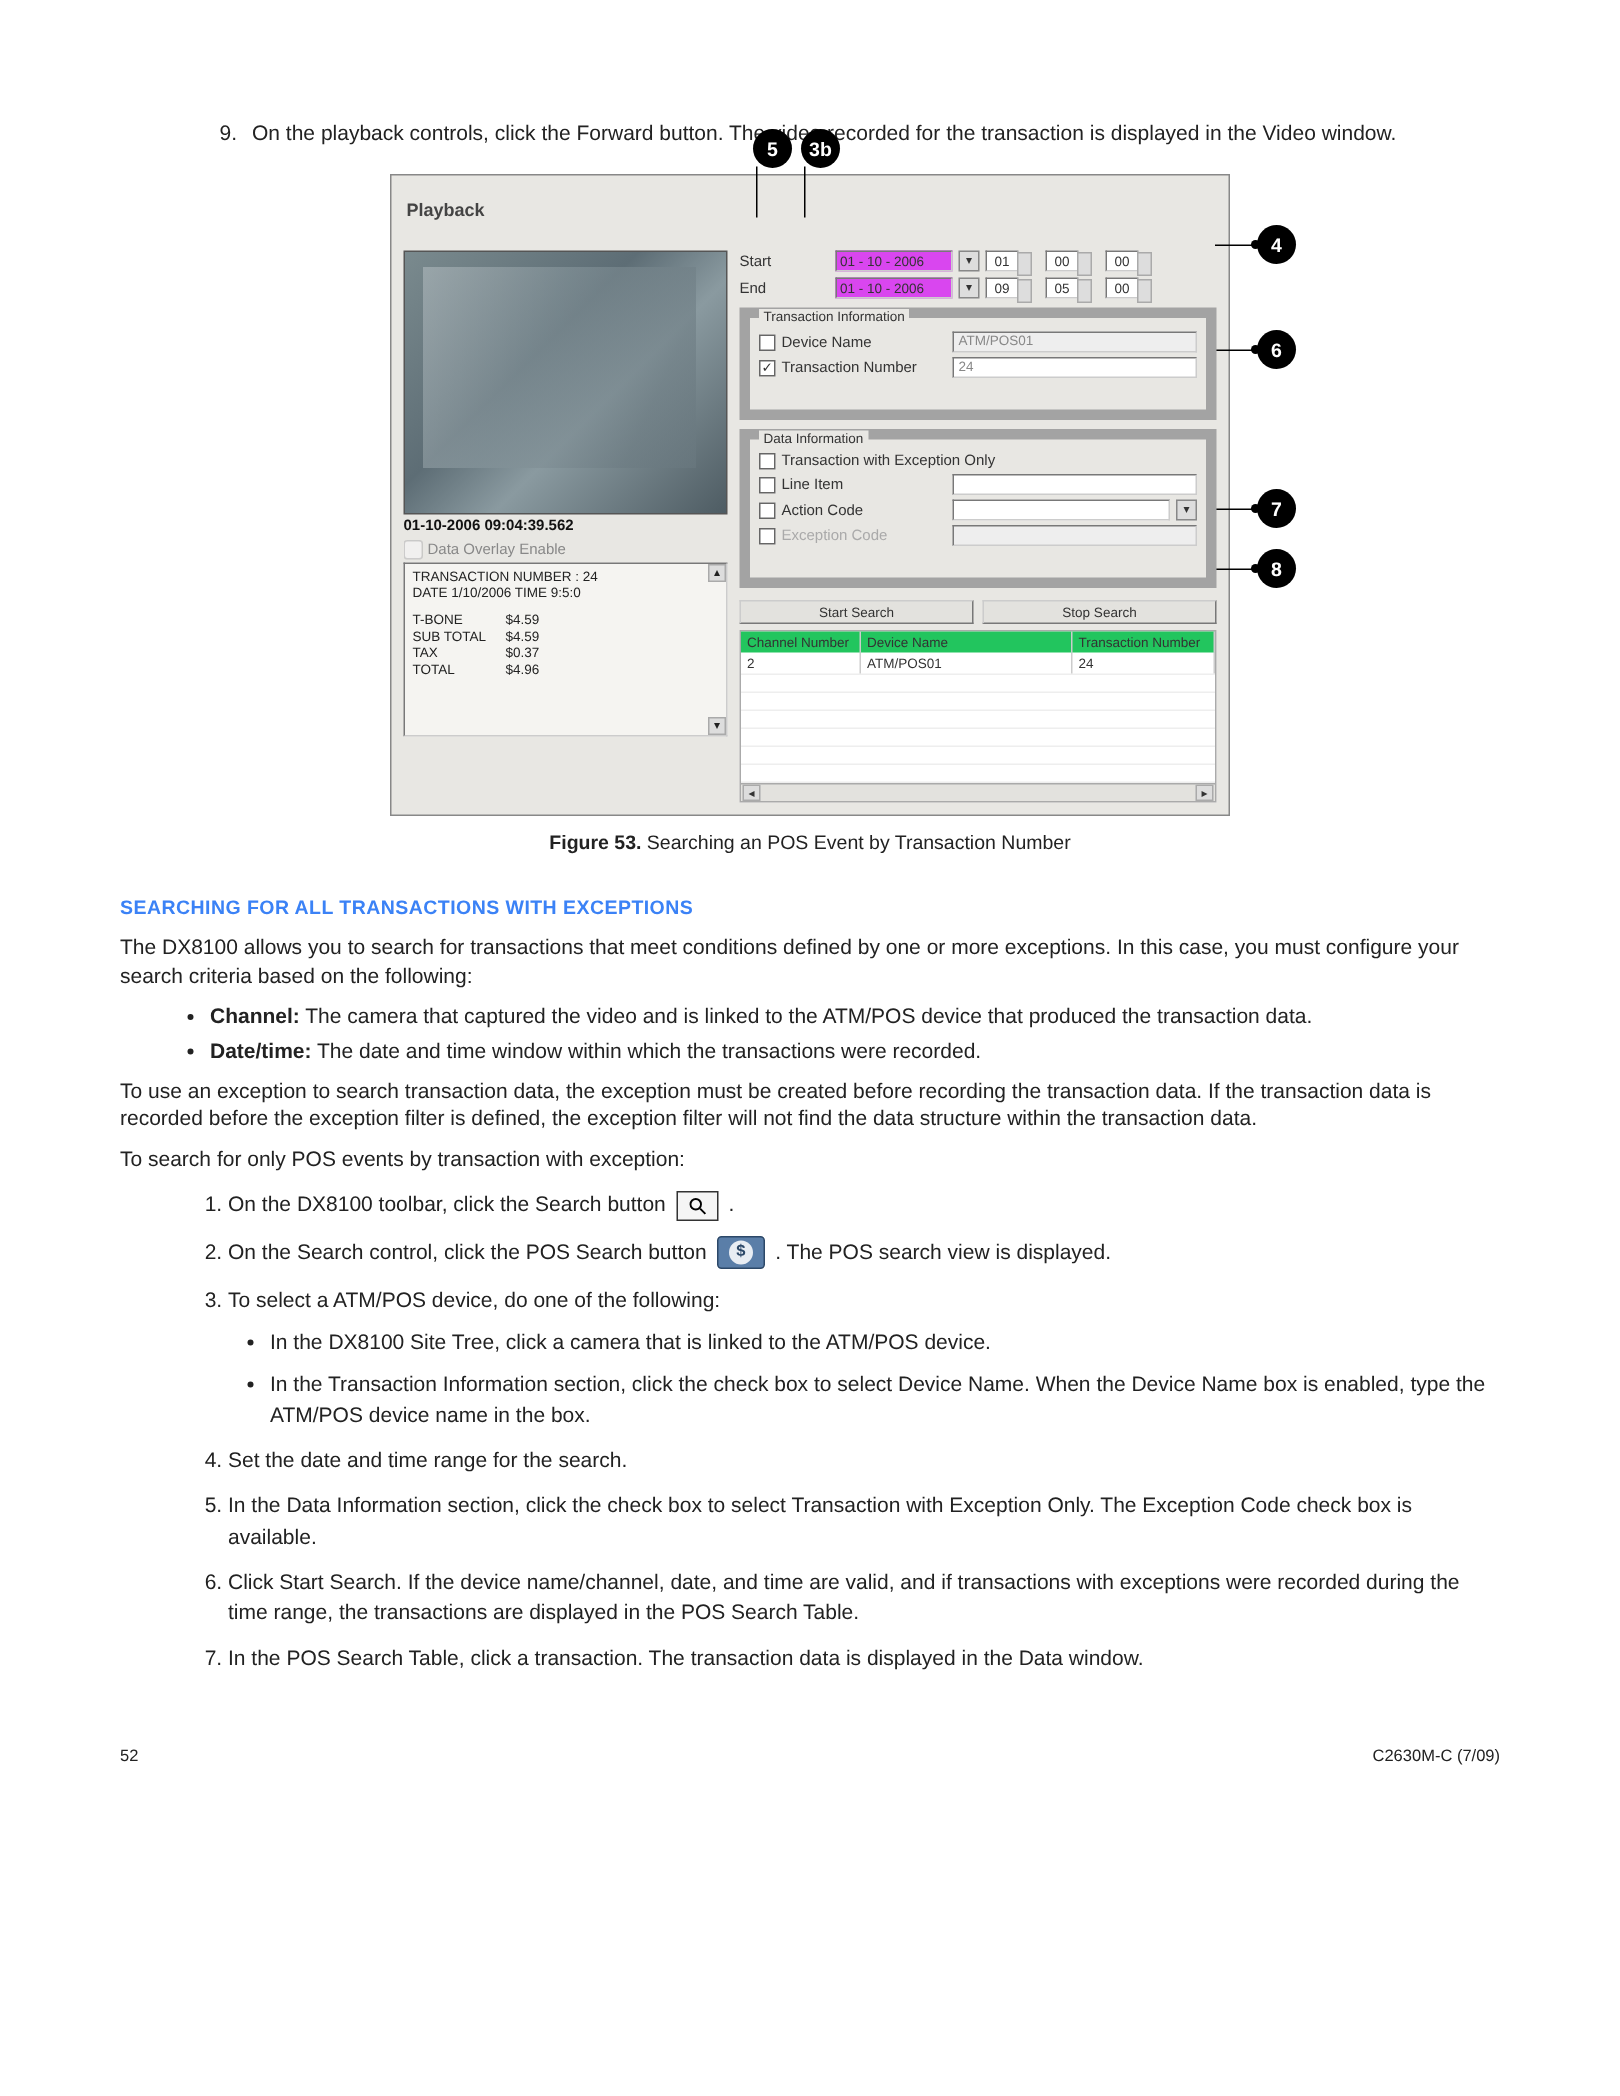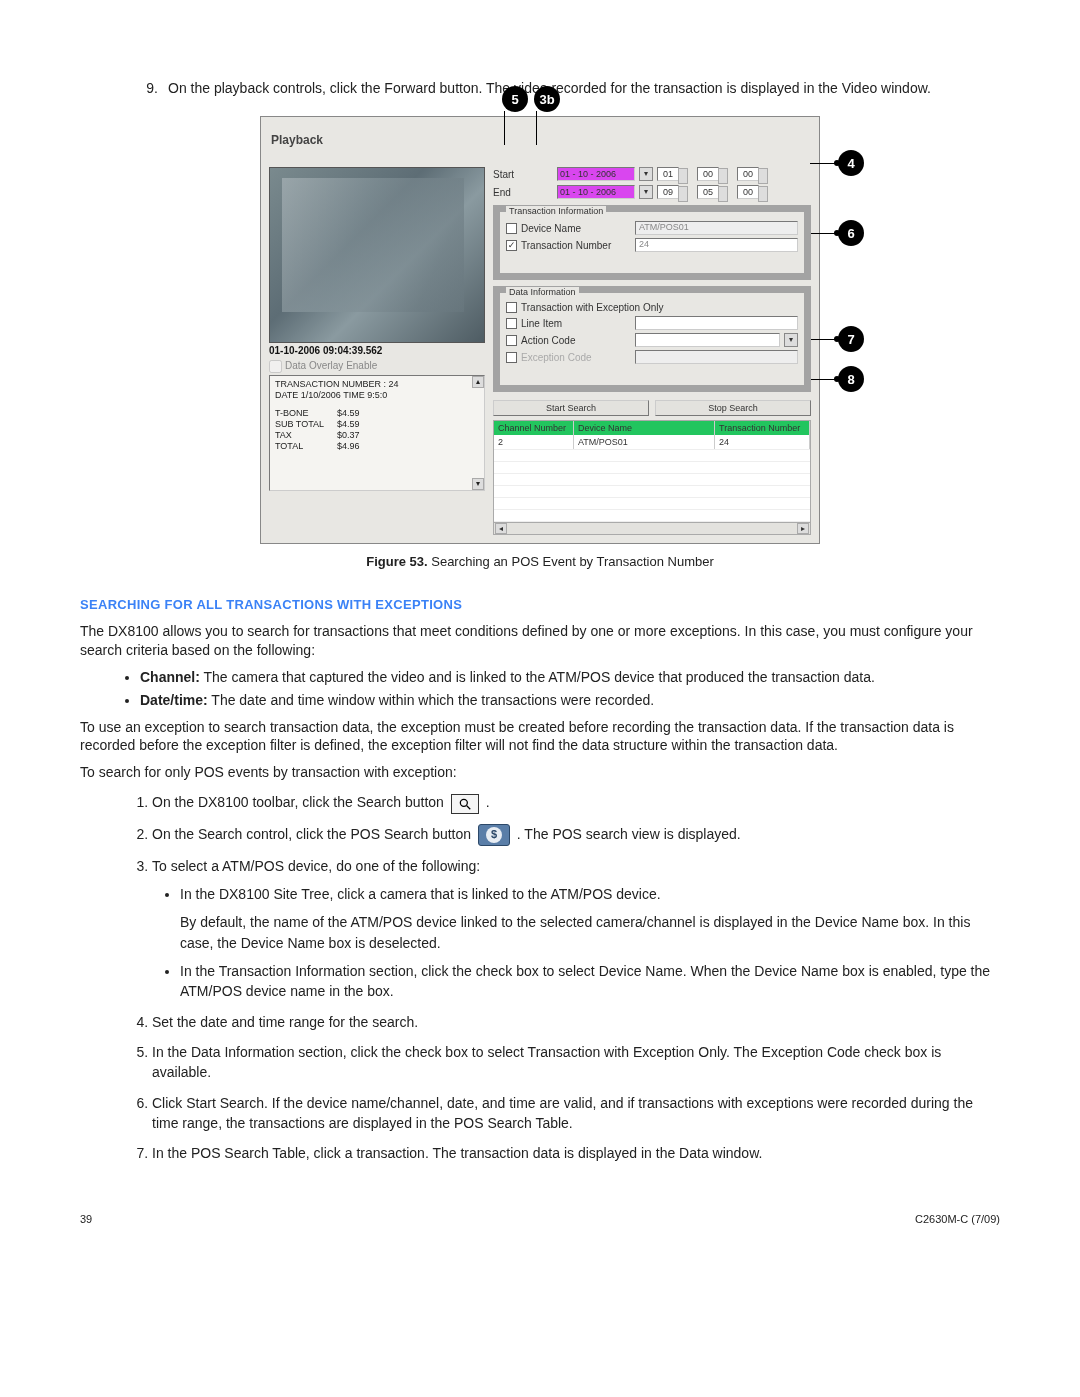--- a/index.html
+++ b/index.html
@@ -261,27 +261,26 @@
     <span class="icon-pos">
         <span class="dollar">$</span>
       </span>
     <span> . The POS search view is displayed.</span>
   </li>
   <li>
     <span>To select a ATM/POS device, do one of the following:</span>
     <ul>
       <li>
         <span>In the DX8100 Site Tree, click a camera that is linked to the ATM/POS device.</span>
-        <p style="margin-top:8px">By default, the name of the ATM/POS device linked to the selected camera/channel is displayed in the Device Name box. In this case, the Device Name box is deselected.</p>
       </li>
       <li>In the Transaction Information section, click the check box to select Device Name. When the Device Name box is enabled, type the ATM/POS device name in the box.</li>
     </ul>
   </li>
   <li>Set the date and time range for the search.</li>
   <li>In the Data Information section, click the check box to select Transaction with Exception Only. The Exception Code check box is available.</li>
   <li>Click Start Search. If the device name/channel, date, and time are valid, and if transactions with exceptions were recorded during the time range, the transactions are displayed in the POS Search Table.</li>
   <li>In the POS Search Table, click a transaction. The transaction data is displayed in the Data window.</li>
 </ol>
 
 <div class="footer">
-  <span>39</span>
+  <span>52</span>
   <span>C2630M-C (7/09)</span>
 </div>
 
 </body></html>

